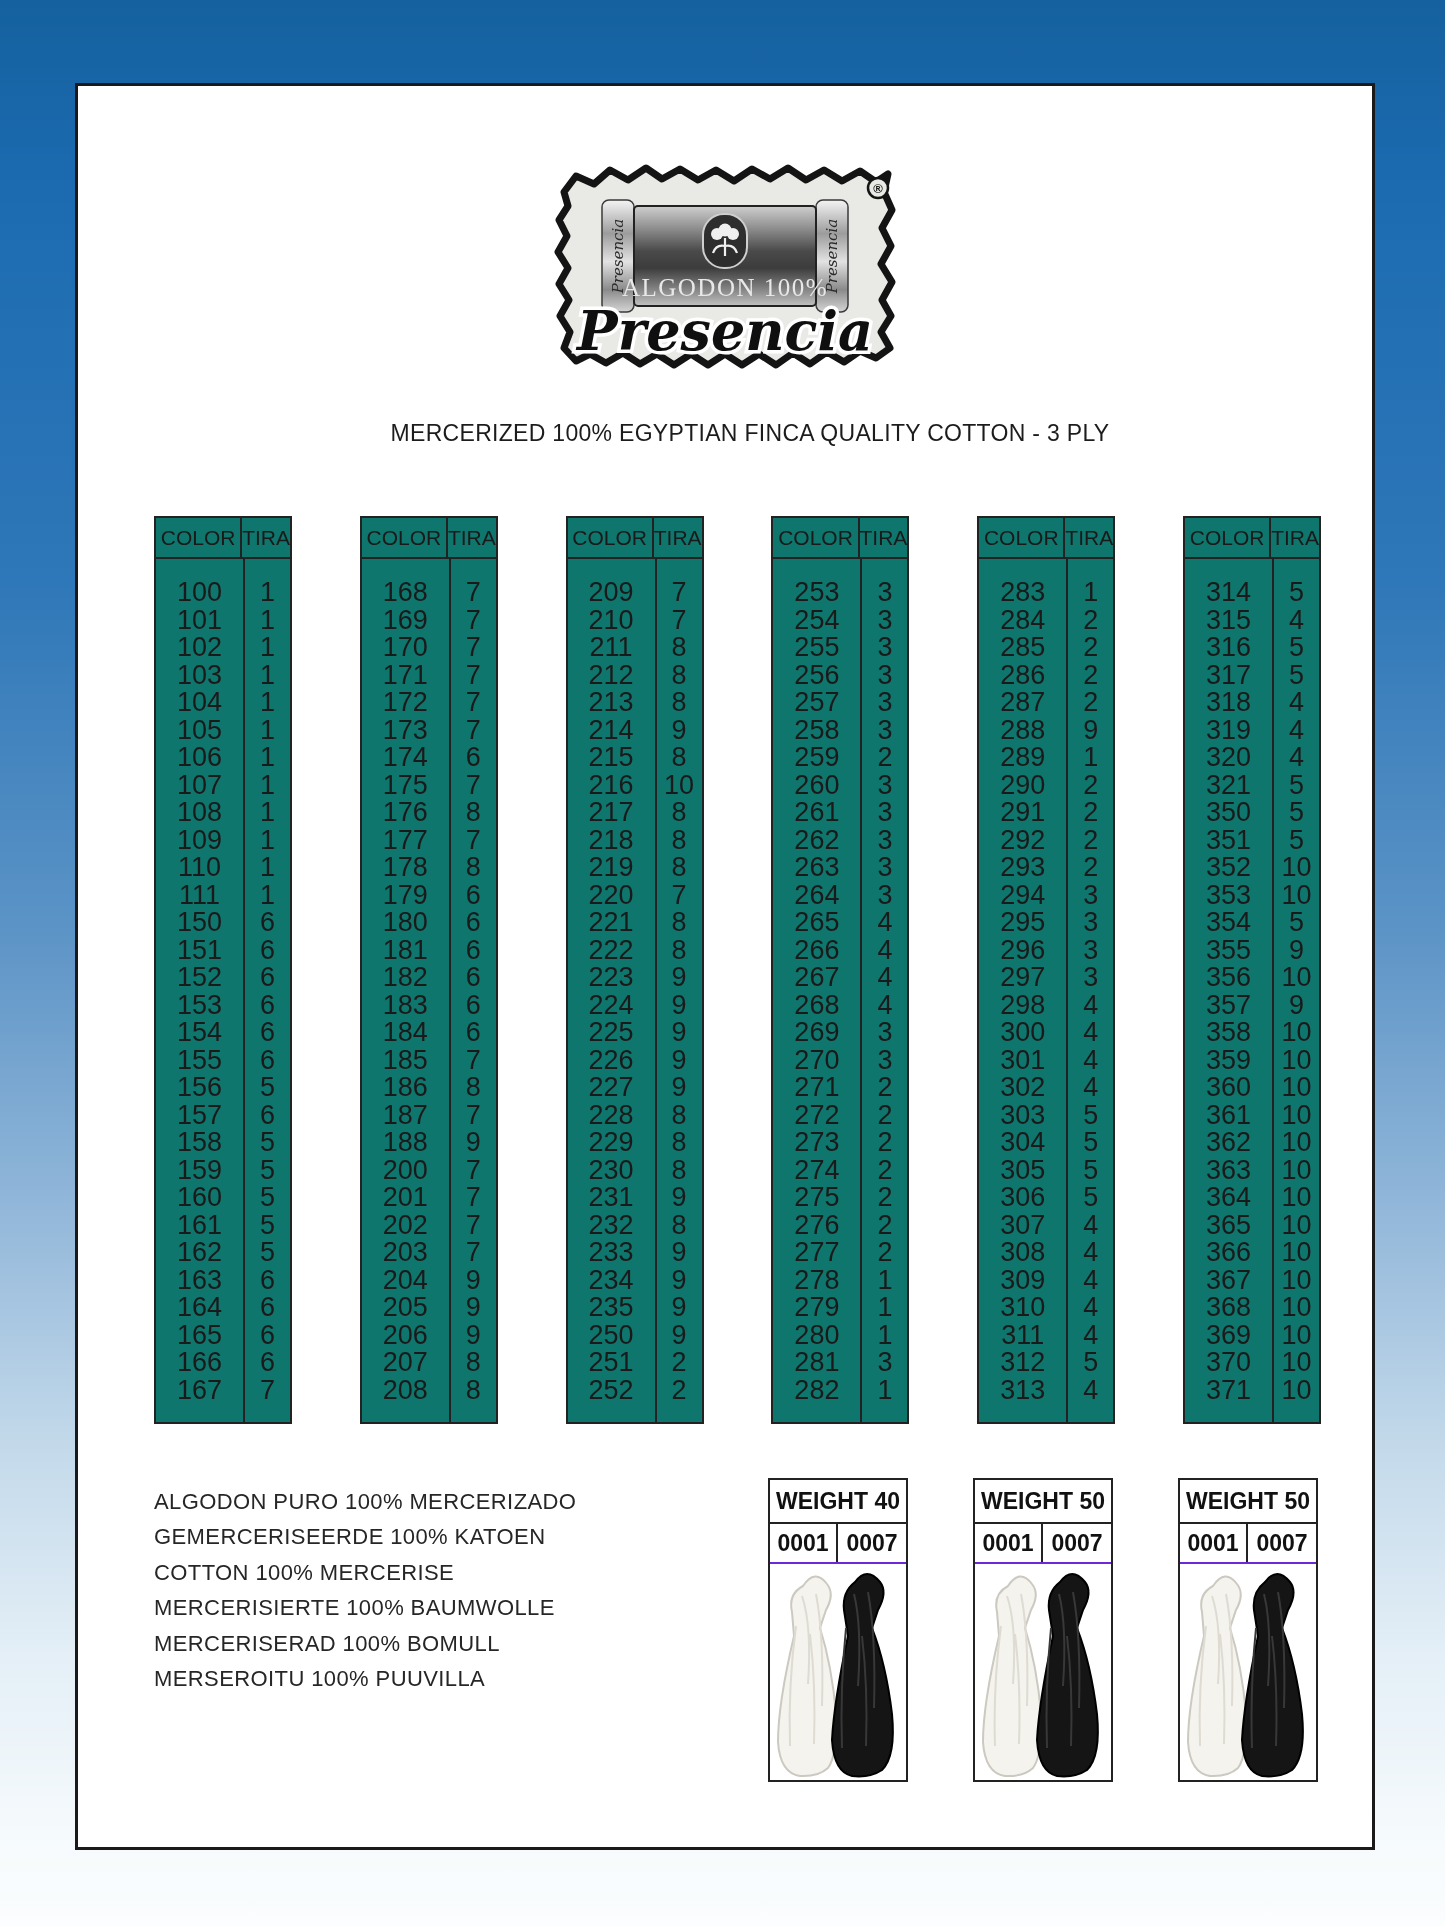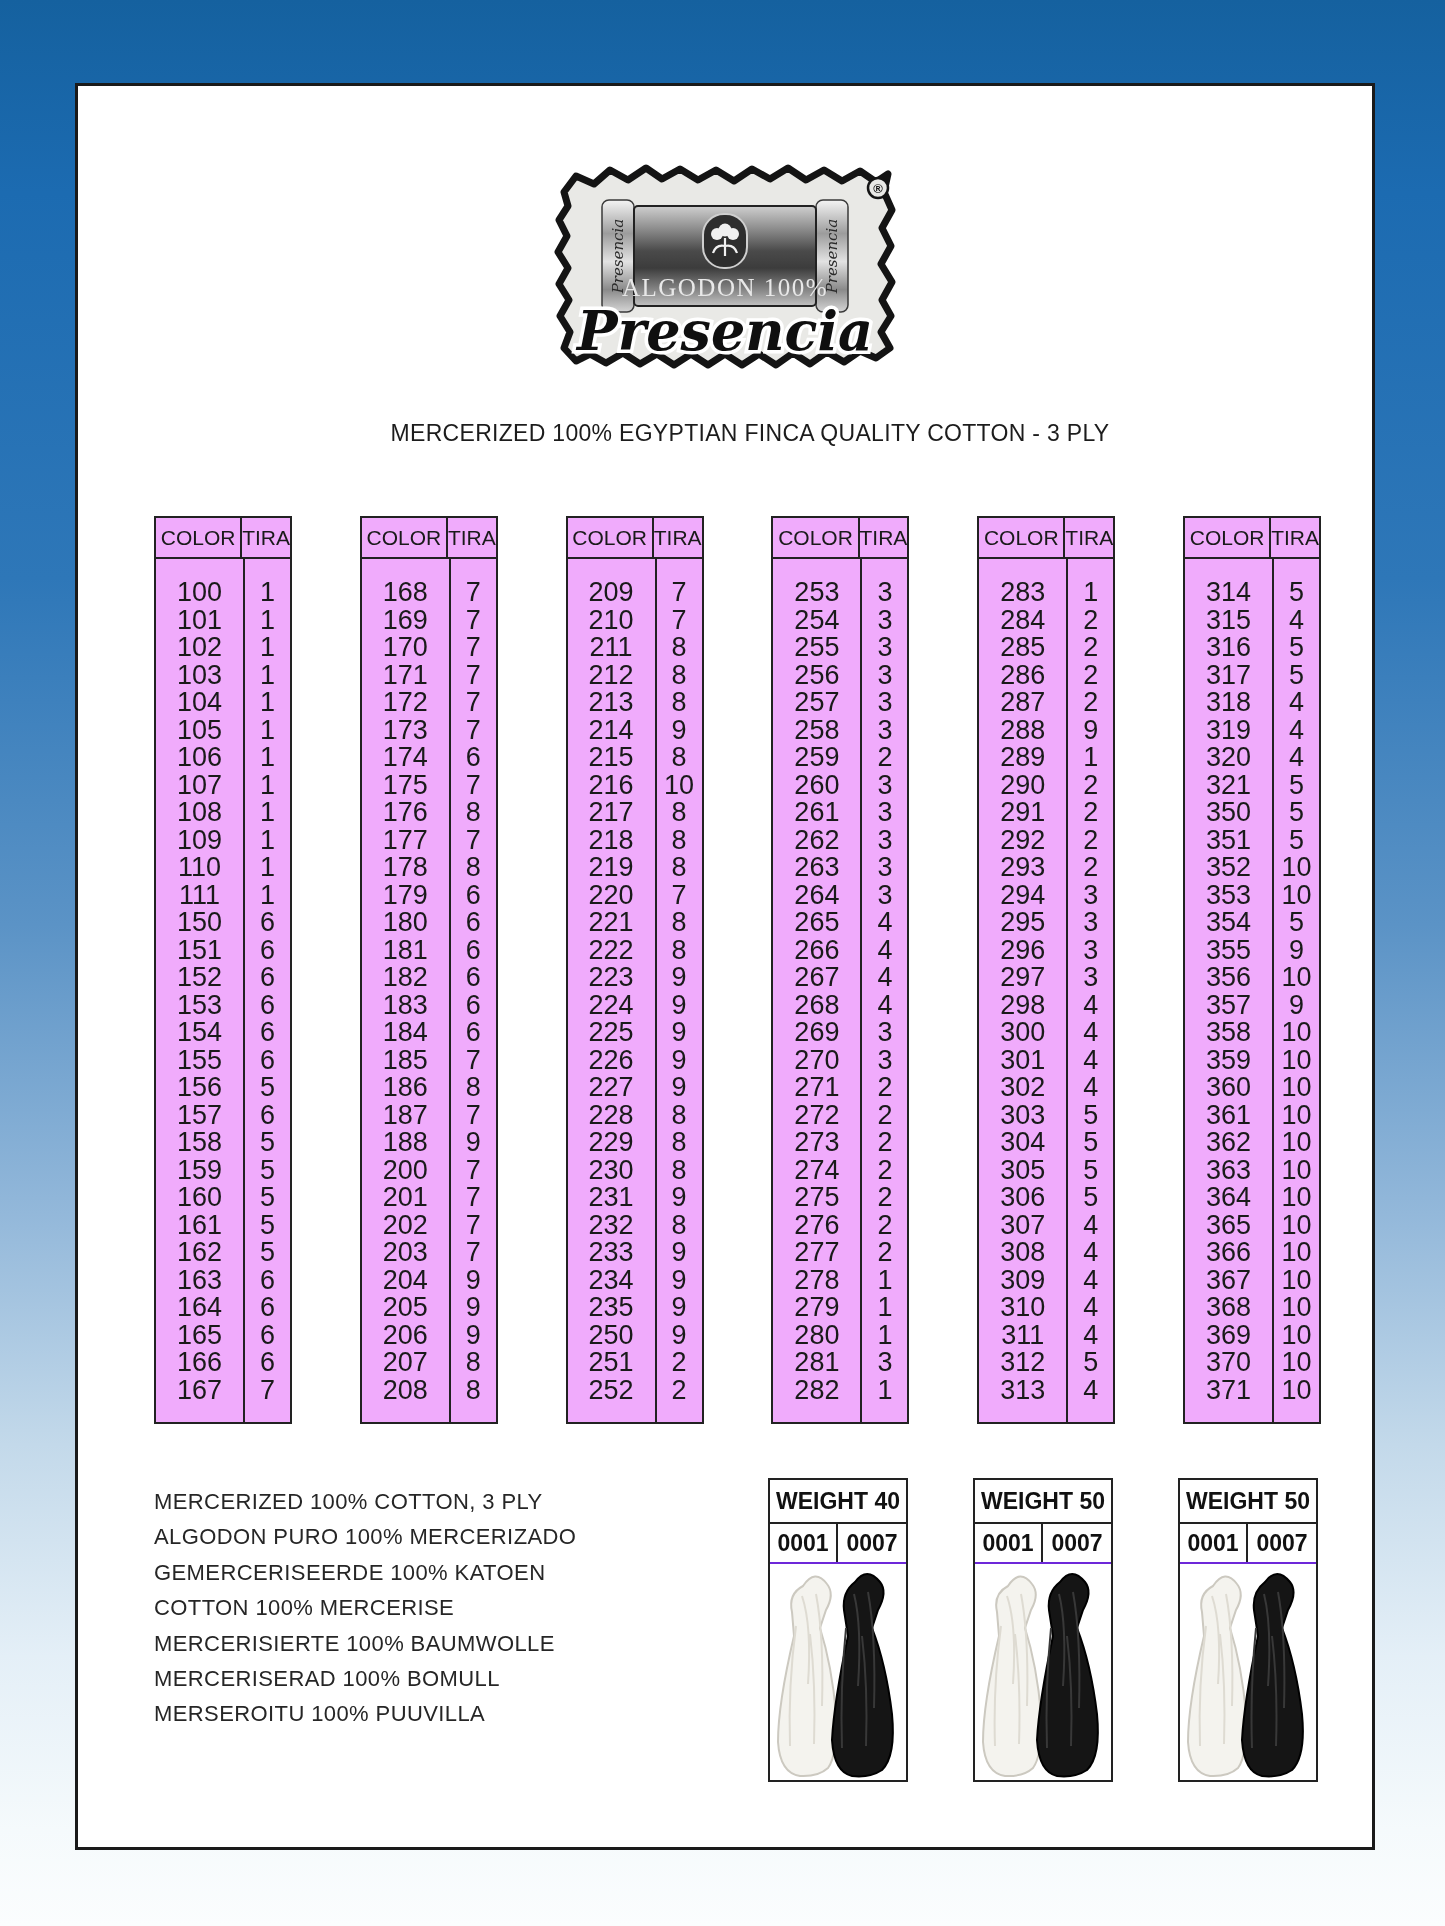--- a/index.html
+++ b/index.html
@@ -15,21 +15,21 @@
   }
   .logo-wrap { position:absolute; top:72px; left:50%; transform:translateX(-50%); width:350px; height:220px; }
   .subtitle {
     position:absolute; top:334px; left:0; width:100%; text-align:center;
     font-size:23px; letter-spacing:0.3px; color:#1c1c1c;padding-left:25px;
   }
   .tables-row {
     position:absolute; top:430px; left:76px; width:1167px;
     display:flex; justify-content:space-between;
   }
-  .ct-table { width:138px; border:2px solid #222; box-sizing:border-box; background:#f0abfc; }
+  .ct-table { width:138px; border:2px solid #222; box-sizing:border-box; background:#0f766e; }
   .ct-head { display:flex; border-bottom:2px solid #222; }
   .ct-hcell { font-size:21px; color:#1a1a1a; text-align:center; padding:8px 0 7px; box-sizing:border-box; }
   .ct-c1 { width:89px; border-right:2px solid #222; box-sizing:border-box; }
   .ct-c2 { flex:1; }
   .ct-body { display:flex; }
   .ct-col { padding:20px 0 18px; }
   .ct-num { height:27.5px; line-height:27.5px; font-size:27px; color:#1a1a1a; text-align:center; }
   .descriptions { position:absolute; left:76px; top:1398px; }
   .desc-line { font-size:22px; line-height:35.4px; letter-spacing:0.4px; color:#262626; white-space:nowrap; }
   .weights-row {
@@ -519,21 +519,20 @@
             <div class="ct-num">10</div>
             <div class="ct-num">10</div>
             <div class="ct-num">10</div>
             <div class="ct-num">10</div>
           </div>
         </div>
       </div>
     </div>
 
   <div class="descriptions">
-      <div class="desc-line">MERCERIZED 100% COTTON, 3 PLY</div>
       <div class="desc-line">ALGODON PURO 100% MERCERIZADO</div>
       <div class="desc-line">GEMERCERISEERDE 100% KATOEN</div>
       <div class="desc-line">COTTON 100% MERCERISE</div>
       <div class="desc-line">MERCERISIERTE 100% BAUMWOLLE</div>
       <div class="desc-line">MERCERISERAD 100% BOMULL</div>
       <div class="desc-line">MERSEROITU 100% PUUVILLA</div>
     </div>
 
   <div class="weights-row">
       <div class="wt-card">

